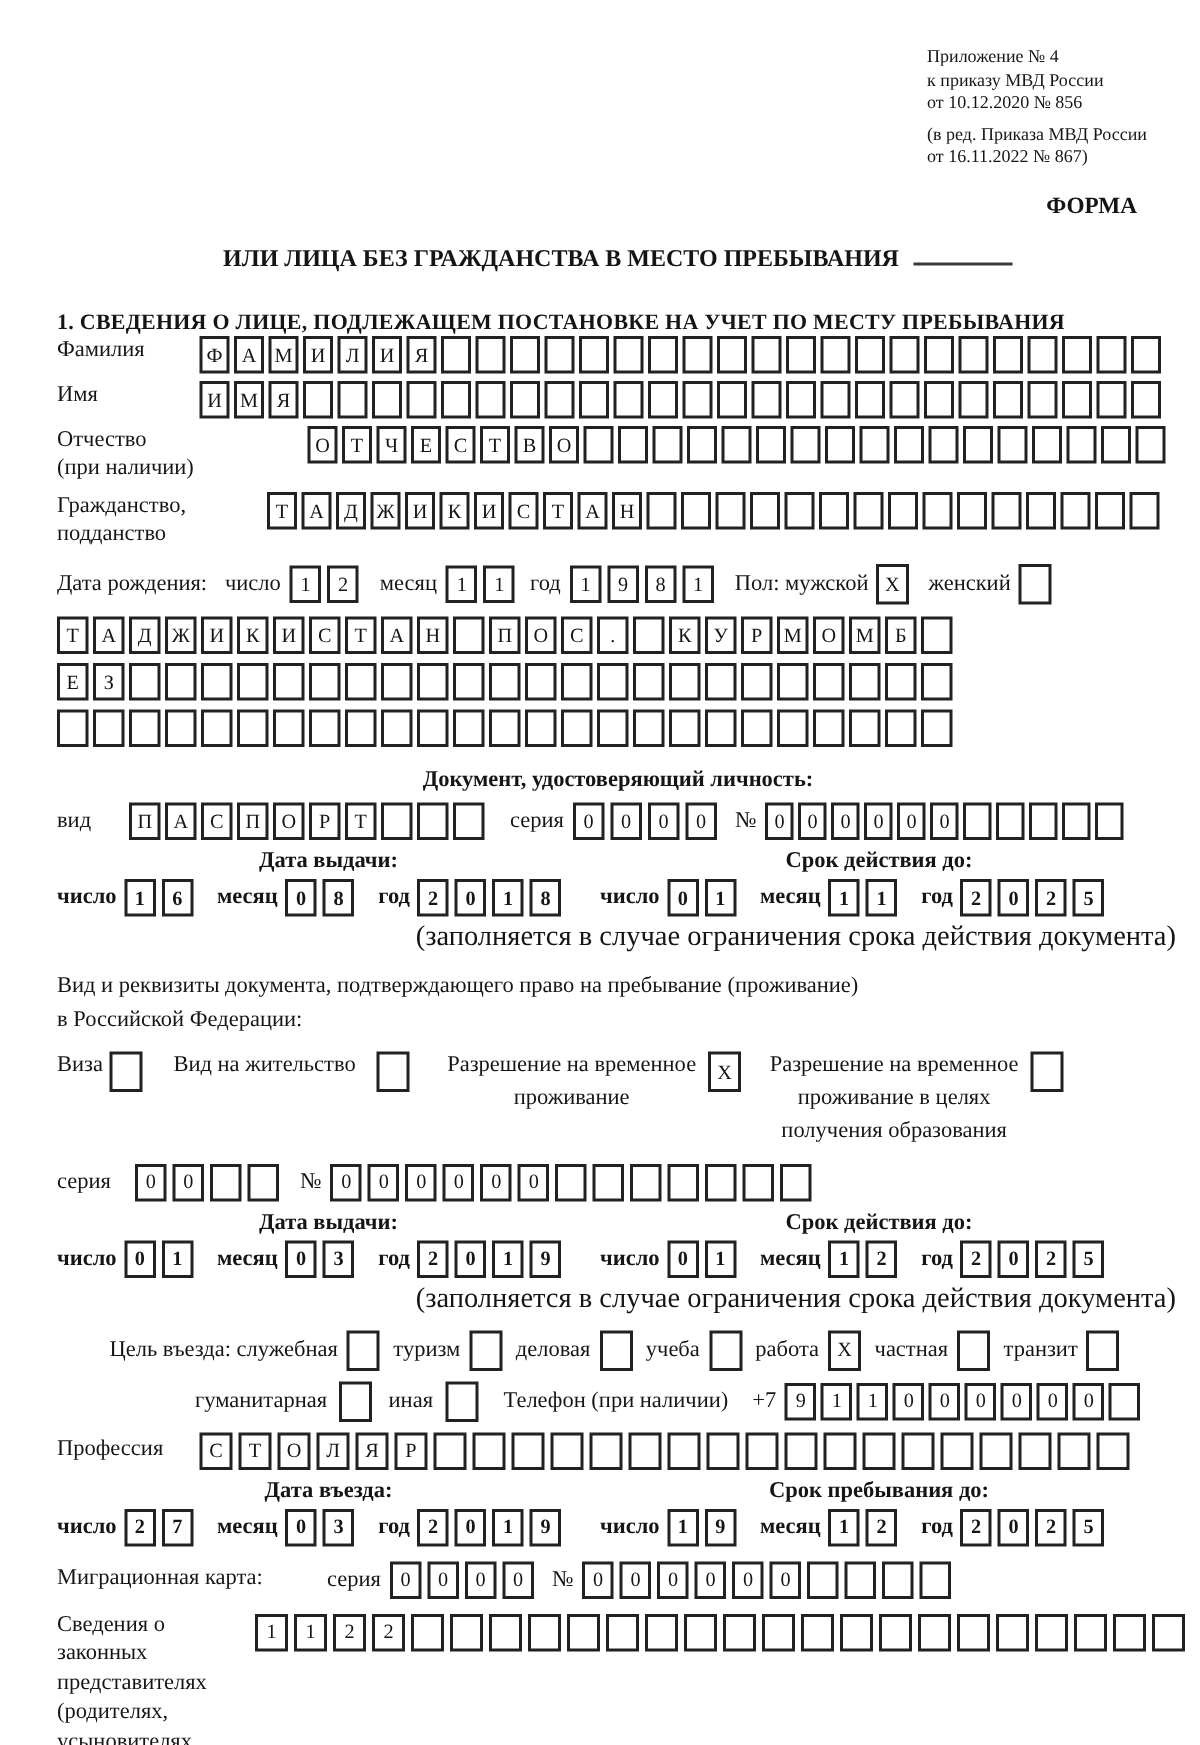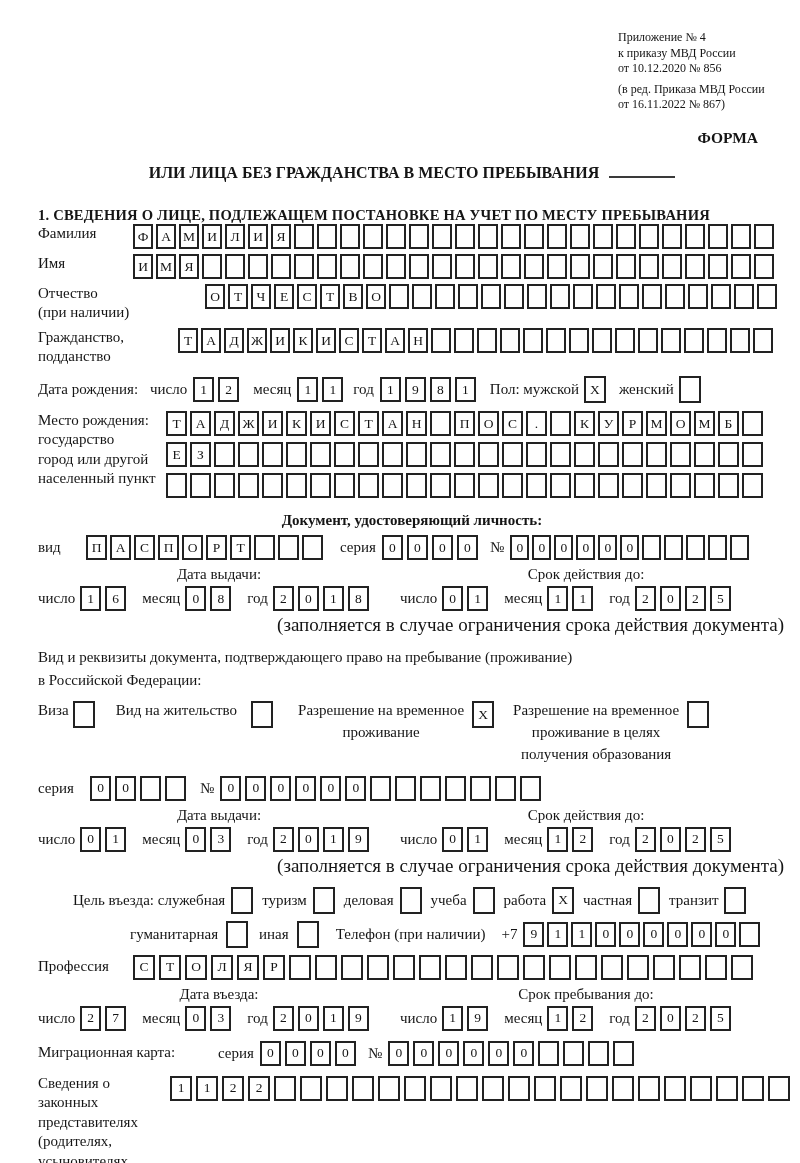--- a/index.html
+++ b/index.html
@@ -31,21 +31,21 @@
     display:flex; align-items:center; justify-content:center;
     font-size:13.5px; line-height:1;
   }
   .cells.wide .cell { width:21px; }
   .cells.rep .cell  { width:22px; margin-right:4px; }
   .cells.date .cell { width:21px; margin-right:4px; }
   .cells.narrow .cell { width:19px; }
   .cells.box1 .cell { width:22px; height:27px; }
   .stack > .cells { margin-bottom:6px; }
   
-  .two-col { display:flex; margin-top:6px; }
+  .two-col { display:flex; margin-top:6px;font-weight:bold; }
   .col-l { width:362px; flex:none; }
   .col-r { width:372px; flex:none; }
   .d-head { text-align:center; margin-bottom:3px; }
   .dg { display:flex; align-items:center; }
   .dg .dlbl { margin-right:5px; }
   .dg .cells { margin-right:12px; }
   .note { text-align:right; font-size:19px; margin:3px 2px 10px 0; }
   
   .inline-lbl { margin:0 5px 0 10px; }
   .chk-row { display:flex; align-items:flex-start; margin:8px 0 10px; }
@@ -240,24 +240,20 @@
     <div class="cells box1">
         <span class="cell">X</span>
       </div>
     <span class="inline-lbl">женский</span>
     <div class="cells box1">
         <span class="cell"></span>
       </div>
   </div>
 
   <div class="row" style="margin-top:8px;">
-    <div class="lbl w128">Место рождения:
-государство
-город или другой
-населенный пункт</div>
     <div class="stack">
       <div class="cells wide">
           <span class="cell">Т</span>
           <span class="cell">А</span>
           <span class="cell">Д</span>
           <span class="cell">Ж</span>
           <span class="cell">И</span>
           <span class="cell">К</span>
           <span class="cell">И</span>
           <span class="cell">С</span>

